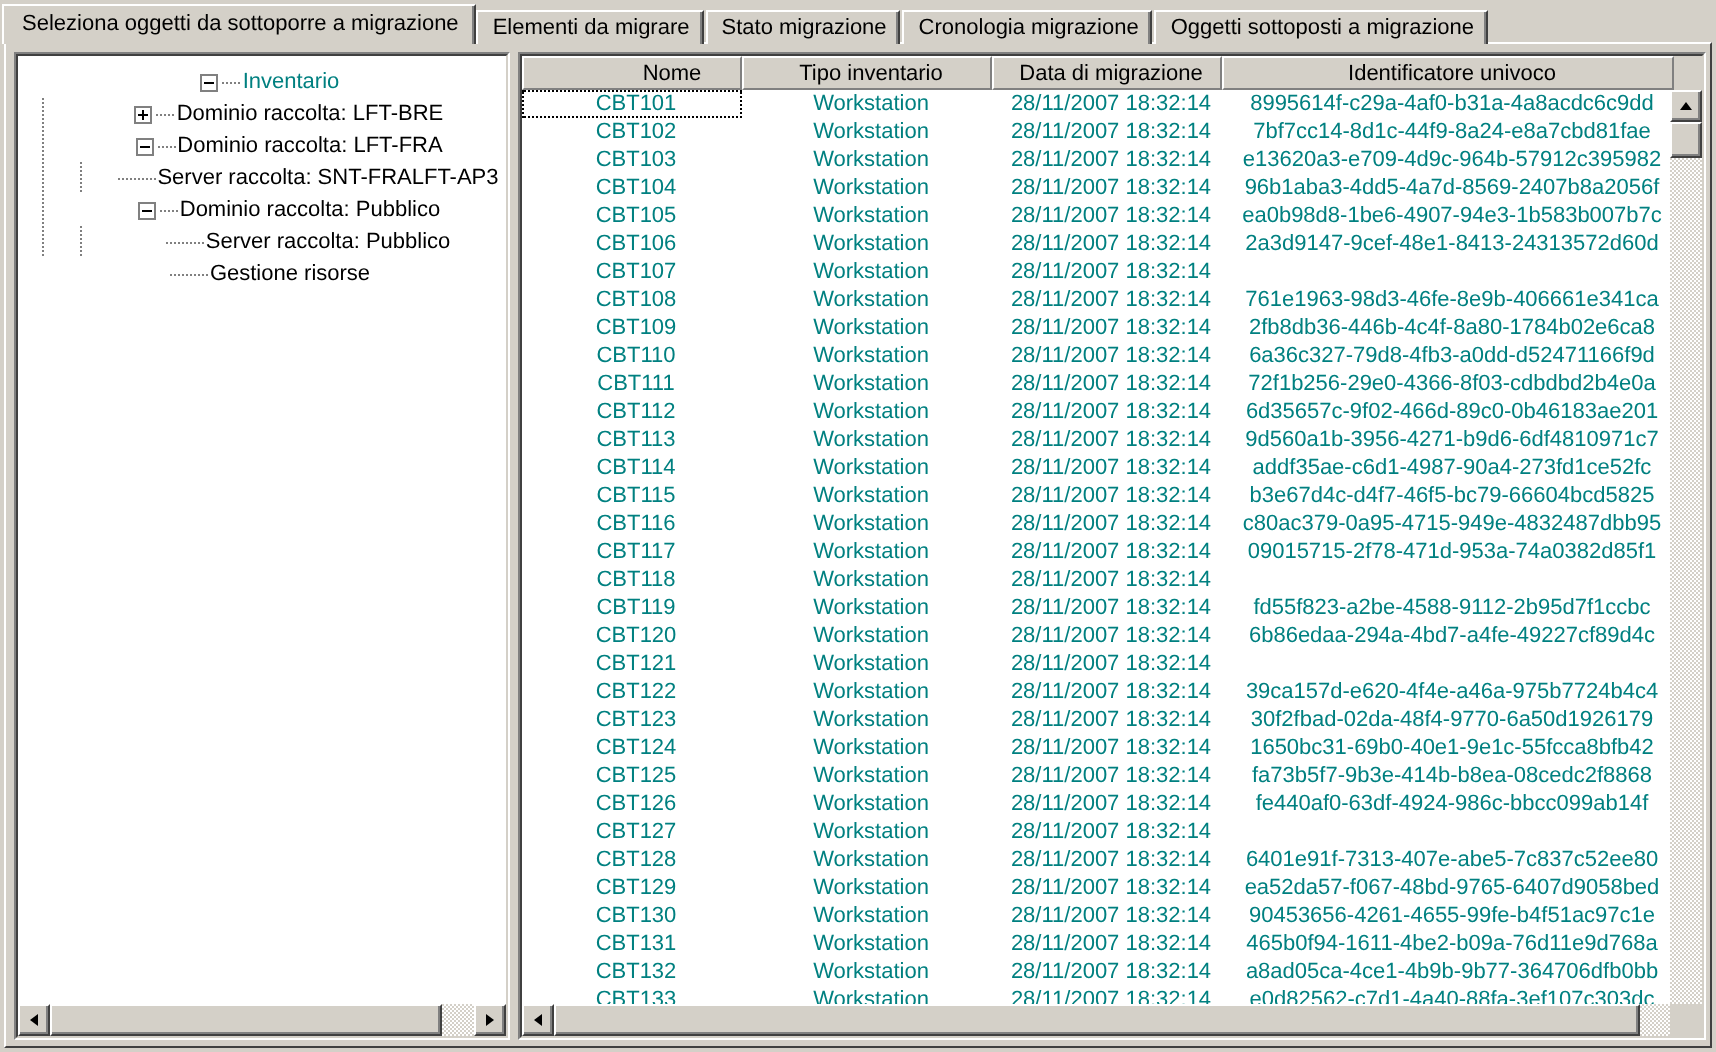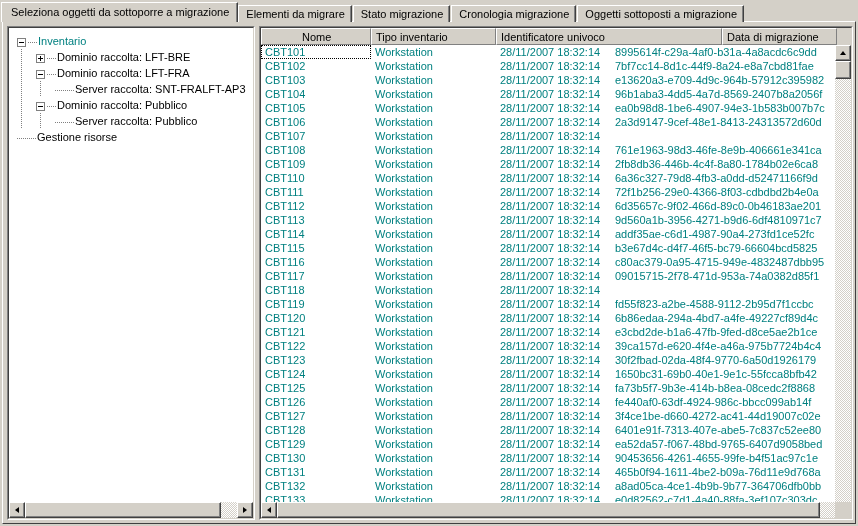--- a/index.html
+++ b/index.html
@@ -14,20 +14,21 @@
     font-size: 11px;
     overflow: hidden;
   }
   .app-window {
     position: absolute;
     left: 0; top: 0;
     width: 858px;
     height: 526px;
     background: #d4d0c8;
     box-sizing: border-box;
+    text-align: center;
   }
 
   
   .tab-strip {
     position: absolute;
     left: 3px; top: 2px;
     height: 20px;
     display: flex;
     align-items: flex-end;
     z-index: 5;
@@ -361,22 +362,22 @@
 
       </div>
     </div>
 
     <div class="sunken" id="list-pane">
       <div class="sunken-inner">
 
         <div class="list-header" id="list-header">
             <div class="col-head col-nome"><span>Nome</span></div>
             <div class="col-head col-tipo"><span>Tipo inventario</span></div>
+            <div class="col-head col-data"><span>Data di migrazione</span></div>
             <div class="col-head col-guid"><span>Identificatore univoco</span></div>
-            <div class="col-head col-data"><span>Data di migrazione</span></div>
           </div>
 
         <div class="list-body" id="list-body">
             <div class="list-row focused">
               <div class="cell col-nome cell-name">CBT101</div>
               <div class="cell col-tipo">Workstation</div>
               <div class="cell col-data">28/11/2007 18:32:14</div>
               <div class="cell col-guid">8995614f-c29a-4af0-b31a-4a8acdc6c9dd</div>
             </div>
             <div class="list-row">
@@ -488,21 +489,20 @@
             <div class="list-row">
               <div class="cell col-nome cell-name">CBT120</div>
               <div class="cell col-tipo">Workstation</div>
               <div class="cell col-data">28/11/2007 18:32:14</div>
               <div class="cell col-guid">6b86edaa-294a-4bd7-a4fe-49227cf89d4c</div>
             </div>
             <div class="list-row">
               <div class="cell col-nome cell-name">CBT121</div>
               <div class="cell col-tipo">Workstation</div>
               <div class="cell col-data">28/11/2007 18:32:14</div>
-              <div class="cell col-guid">e3cbd2de-b1a6-47fb-9fed-d8ce5ae2b1ce</div>
             </div>
             <div class="list-row">
               <div class="cell col-nome cell-name">CBT122</div>
               <div class="cell col-tipo">Workstation</div>
               <div class="cell col-data">28/11/2007 18:32:14</div>
               <div class="cell col-guid">39ca157d-e620-4f4e-a46a-975b7724b4c4</div>
             </div>
             <div class="list-row">
               <div class="cell col-nome cell-name">CBT123</div>
               <div class="cell col-tipo">Workstation</div>
@@ -524,21 +524,20 @@
             <div class="list-row">
               <div class="cell col-nome cell-name">CBT126</div>
               <div class="cell col-tipo">Workstation</div>
               <div class="cell col-data">28/11/2007 18:32:14</div>
               <div class="cell col-guid">fe440af0-63df-4924-986c-bbcc099ab14f</div>
             </div>
             <div class="list-row">
               <div class="cell col-nome cell-name">CBT127</div>
               <div class="cell col-tipo">Workstation</div>
               <div class="cell col-data">28/11/2007 18:32:14</div>
-              <div class="cell col-guid">3f4ce1be-d660-4272-ac41-44d19007c02e</div>
             </div>
             <div class="list-row">
               <div class="cell col-nome cell-name">CBT128</div>
               <div class="cell col-tipo">Workstation</div>
               <div class="cell col-data">28/11/2007 18:32:14</div>
               <div class="cell col-guid">6401e91f-7313-407e-abe5-7c837c52ee80</div>
             </div>
             <div class="list-row">
               <div class="cell col-nome cell-name">CBT129</div>
               <div class="cell col-tipo">Workstation</div>

